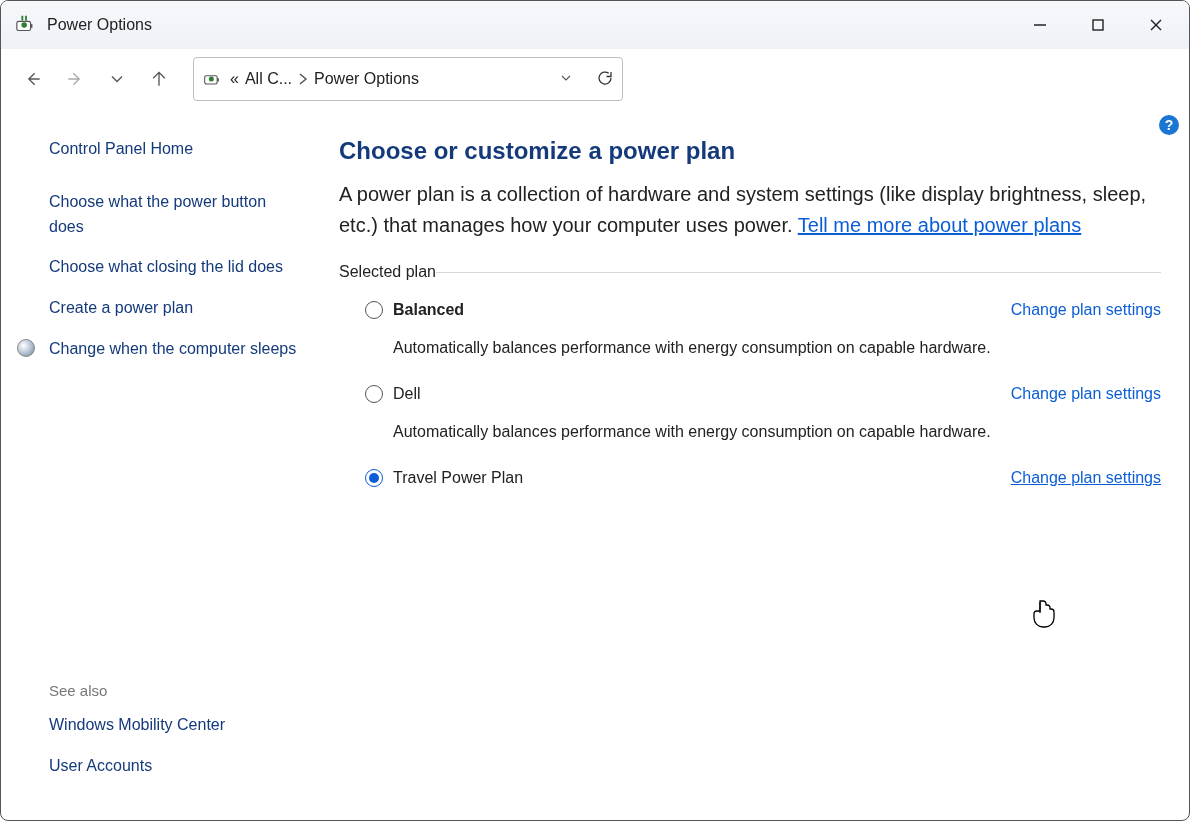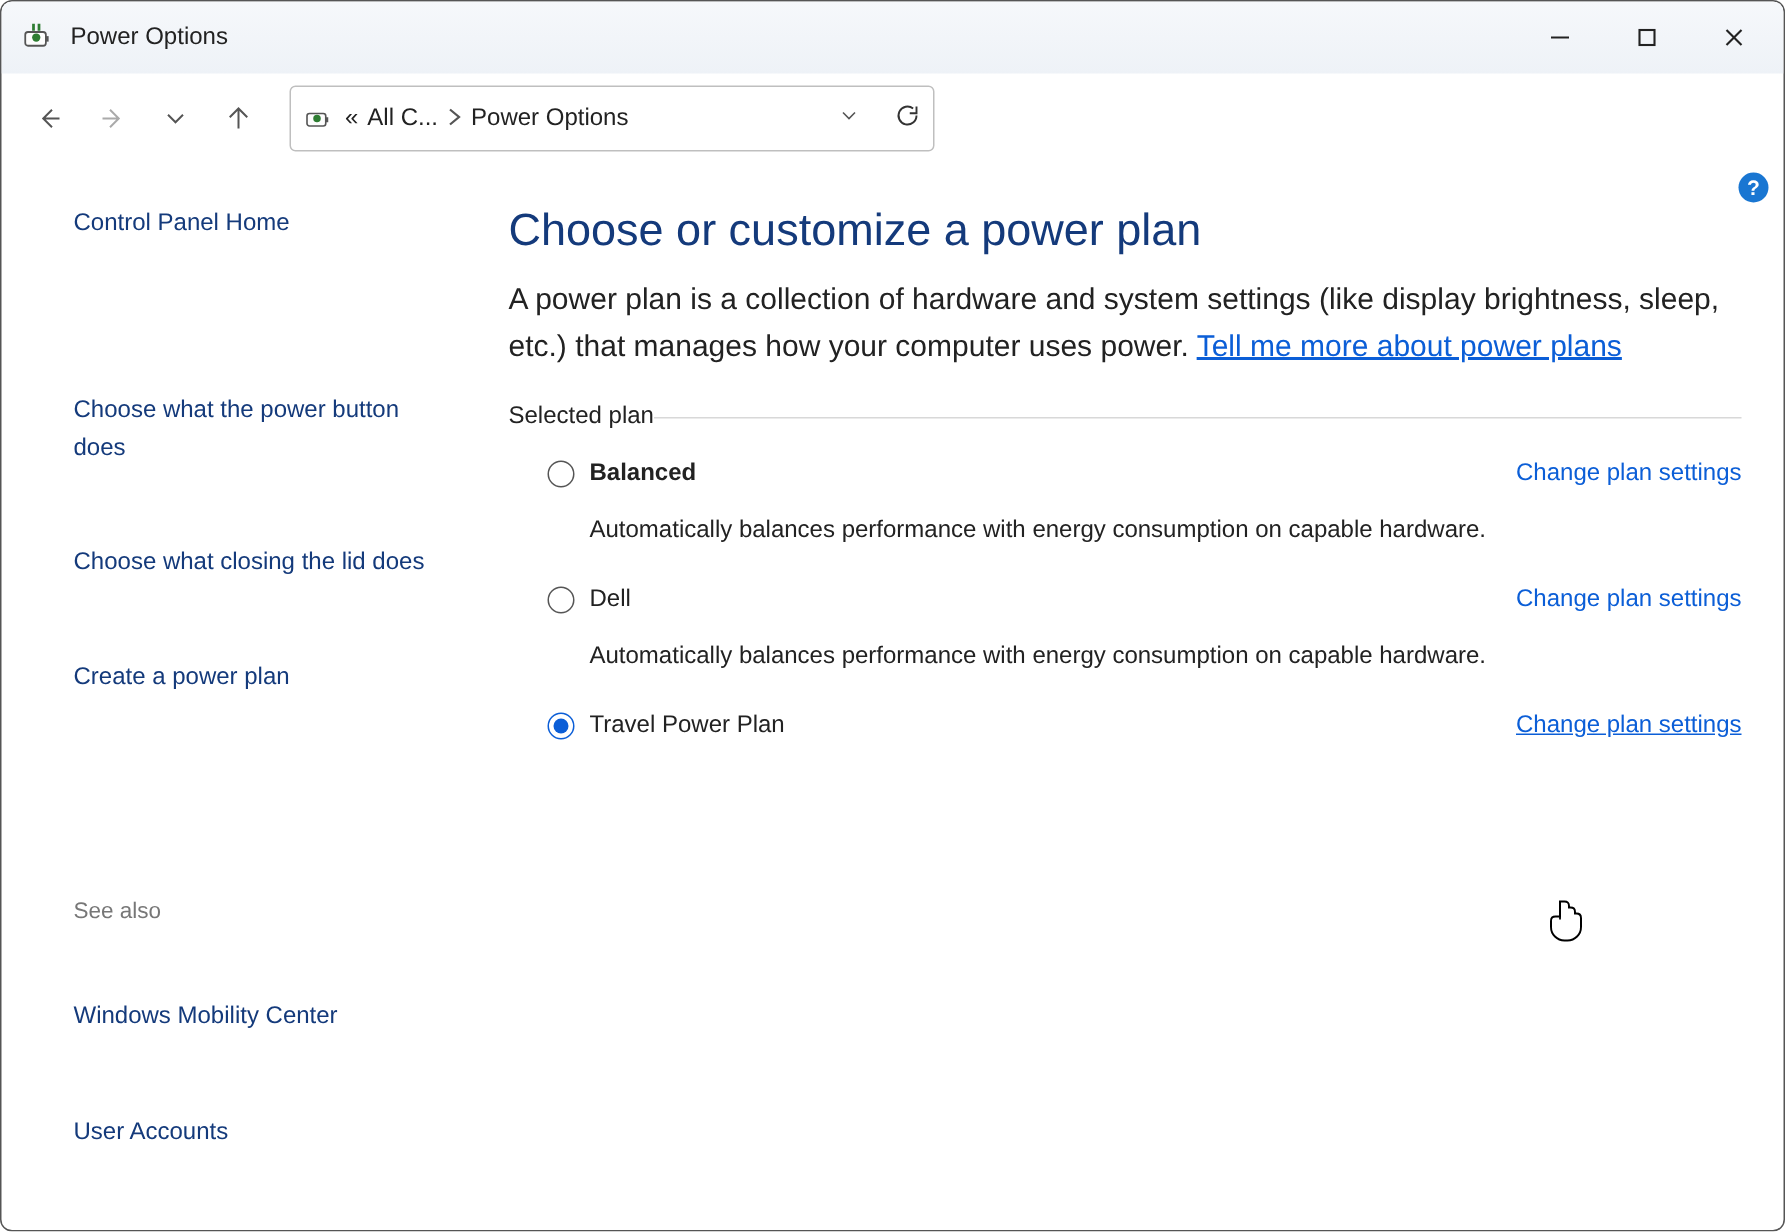--- a/index.html
+++ b/index.html
@@ -23,29 +23,29 @@
 .addressbar .spacer { flex: 1; }
 .addr-icon { width: 22px; height: 22px; display:flex; align-items:center; justify-content:center; }
 .searchbar { flex: 1; height: 44px; border: 1px solid #bfbfbf; border-radius: 4px; display: flex; align-items: center; padding: 0 12px; margin-left: 10px; }
 .searchbar input { border: none; outline: none; flex: 1; font-size: 17px; color: #555; background: transparent; }
 .searchbar .sicon { color: #444; }
 
 
 .body { flex: 1; display: flex; position: relative; }
 .help-badge { position: absolute; top: 6px; right: 10px; width: 20px; height: 20px; background: #1976d2; border-radius: 50%; color: #fff; font-size: 14px; font-weight: bold; display: flex; align-items: center; justify-content: center; }
 
-.sidebar { width: 318px; padding: 28px 20px 36px 48px; display: flex; flex-direction: column; gap: 36px; }
+.sidebar { width: 318px; padding: 28px 20px 25px 48px; display: flex; flex-direction: column; }
 .sidebar a { color: #143a7b; text-decoration: none; font-size: 16px; line-height: 1.55; margin-bottom: 16px; display: block; }
 .sidebar .with-icon { position: relative; }
 .sidebar .with-icon .sicon-dot { position: absolute; left: -32px; top: 2px; width: 18px; height: 18px; border-radius: 50%; background: radial-gradient(circle at 35% 35%, #fff, #b7c5d6 50%, #6d7b8c); border: 1px solid #888; }
 .sidebar .spacer-v { flex: 1; }
 .see-also { color: #777; font-size: 15px; margin-bottom: 14px; }
 
 .main { flex: 1; padding: 28px 28px 20px 20px; }
-.main h1 { color: #143a7b; font-size: 30px; font-weight: 400; margin-bottom: 14px; }
+.main h1 { color: #143a7b; font-size: 24px; font-weight: 700; margin-bottom: 14px; }
 .main .intro { font-size: 20px; color: #222; line-height: 1.55; margin-bottom: 22px; }
 .main .intro a { color: #0b5ed7; text-decoration: underline; }
 
 .fieldset-row { display: flex; align-items: center; margin-bottom: 14px; }
 .fieldset-label { color: #222; font-size: 16px; white-space: nowrap; }
 .fieldset-line { flex: 1; height: 1px; background: #d8d8d8; }
 
 .plan { padding: 6px 0 22px 26px; }
 .plan-head { display: flex; align-items: center; }
 .radio { width: 18px; height: 18px; border: 1.6px solid #555; border-radius: 50%; margin-right: 10px; flex-shrink: 0; display:flex; align-items:center; justify-content:center; background:#fff; }
@@ -146,20 +146,24 @@
 
   <div class="body">
     <div class="help-badge">?</div>
 
     <div class="sidebar">
       <a href="#">Control Panel Home</a>
       <div style="height:12px"></div>
       <a href="#">Choose what the power button does</a>
       <a href="#">Choose what closing the lid does</a>
       <a href="#">Create a power plan</a>
+      <a href="#" class="with-icon">
+        <span class="sicon-dot"></span>
+        <span>Change when the computer sleeps</span>
+      </a>
       <div class="spacer-v"></div>
       <div class="see-also">See also</div>
       <a href="#">Windows Mobility Center</a>
       <a href="#">User Accounts</a>
     </div>
 
     <div class="main">
       <h1>Choose or customize a power plan</h1>
       <p class="intro">
         <span>A power plan is a collection of hardware and system settings (like display brightness, sleep, etc.) that manages how your computer uses power. </span><a href="#">Tell me more about power plans</a>

